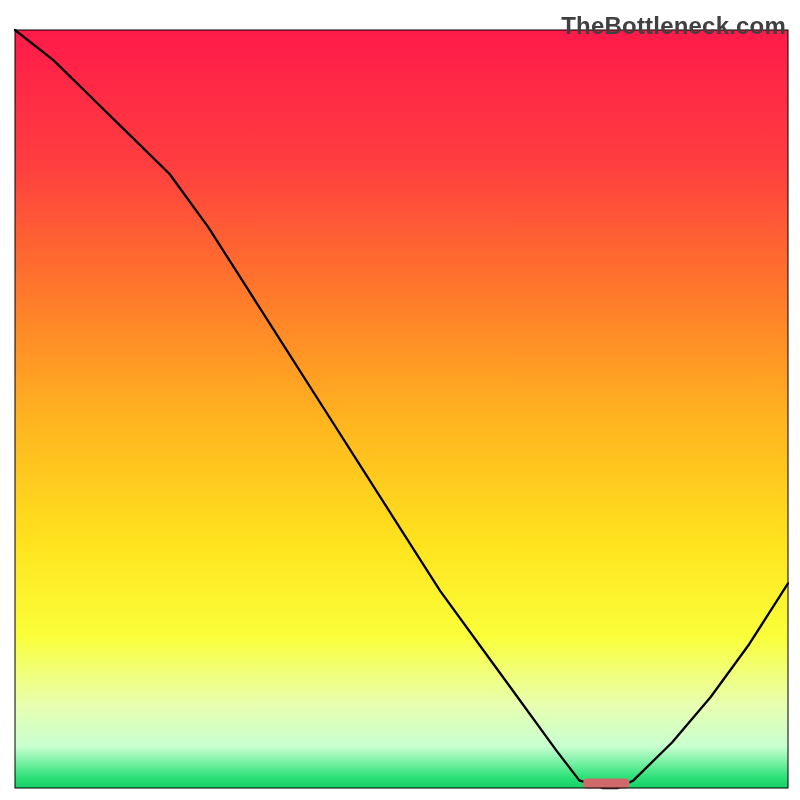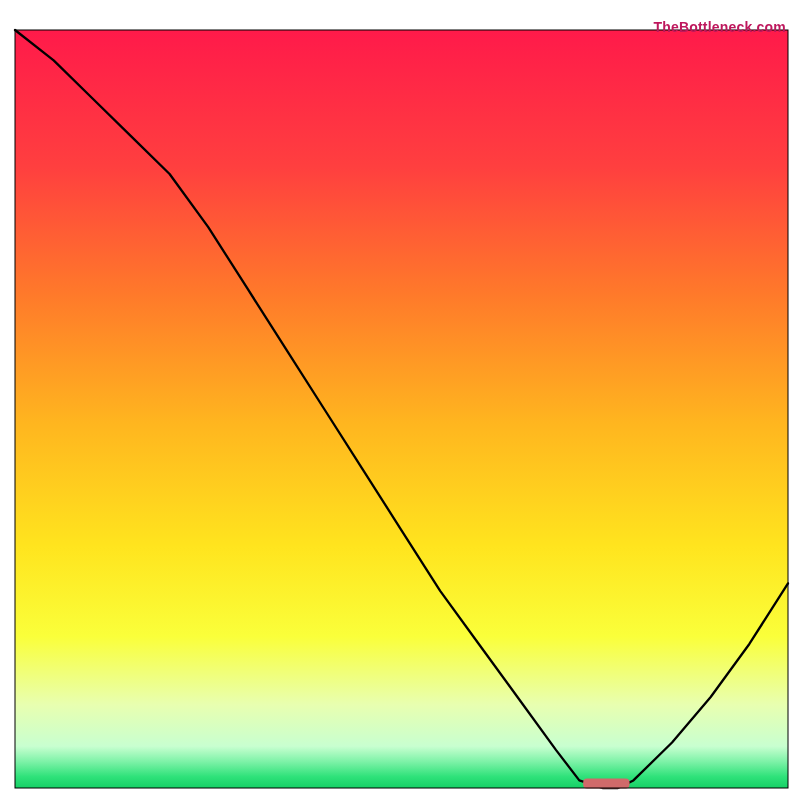--- a/index.html
+++ b/index.html
@@ -11,24 +11,24 @@
     background: #ffffff;
     font-family: Arial, Helvetica, sans-serif;
   }
   .wrap {
     position: relative;
     width: 800px;
     height: 800px;
   }
   .watermark {
     position: absolute;
-    top: 19px;
+    top: 12px;
     right: 14px;
-    color: #be185d;
-    font-size: 14px;
+    color: #404040;
+    font-size: 24px;
     font-weight: 600;
     letter-spacing: 0.2px;
     z-index: 5;
   }
   svg.chart {
     position: absolute;
     left: 0;
     top: 0;
     width: 800px;
     height: 800px;

